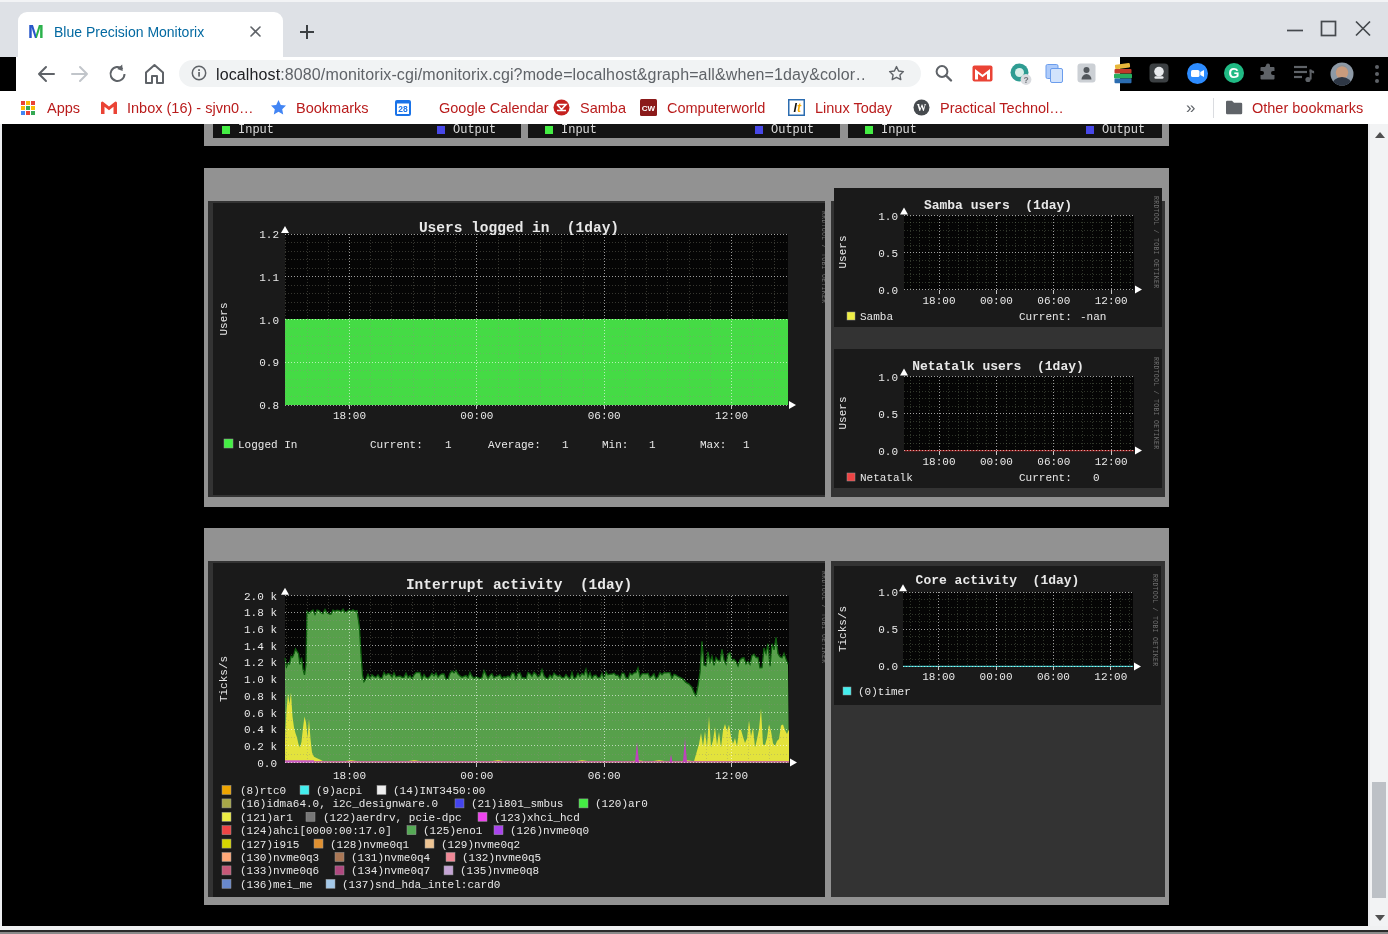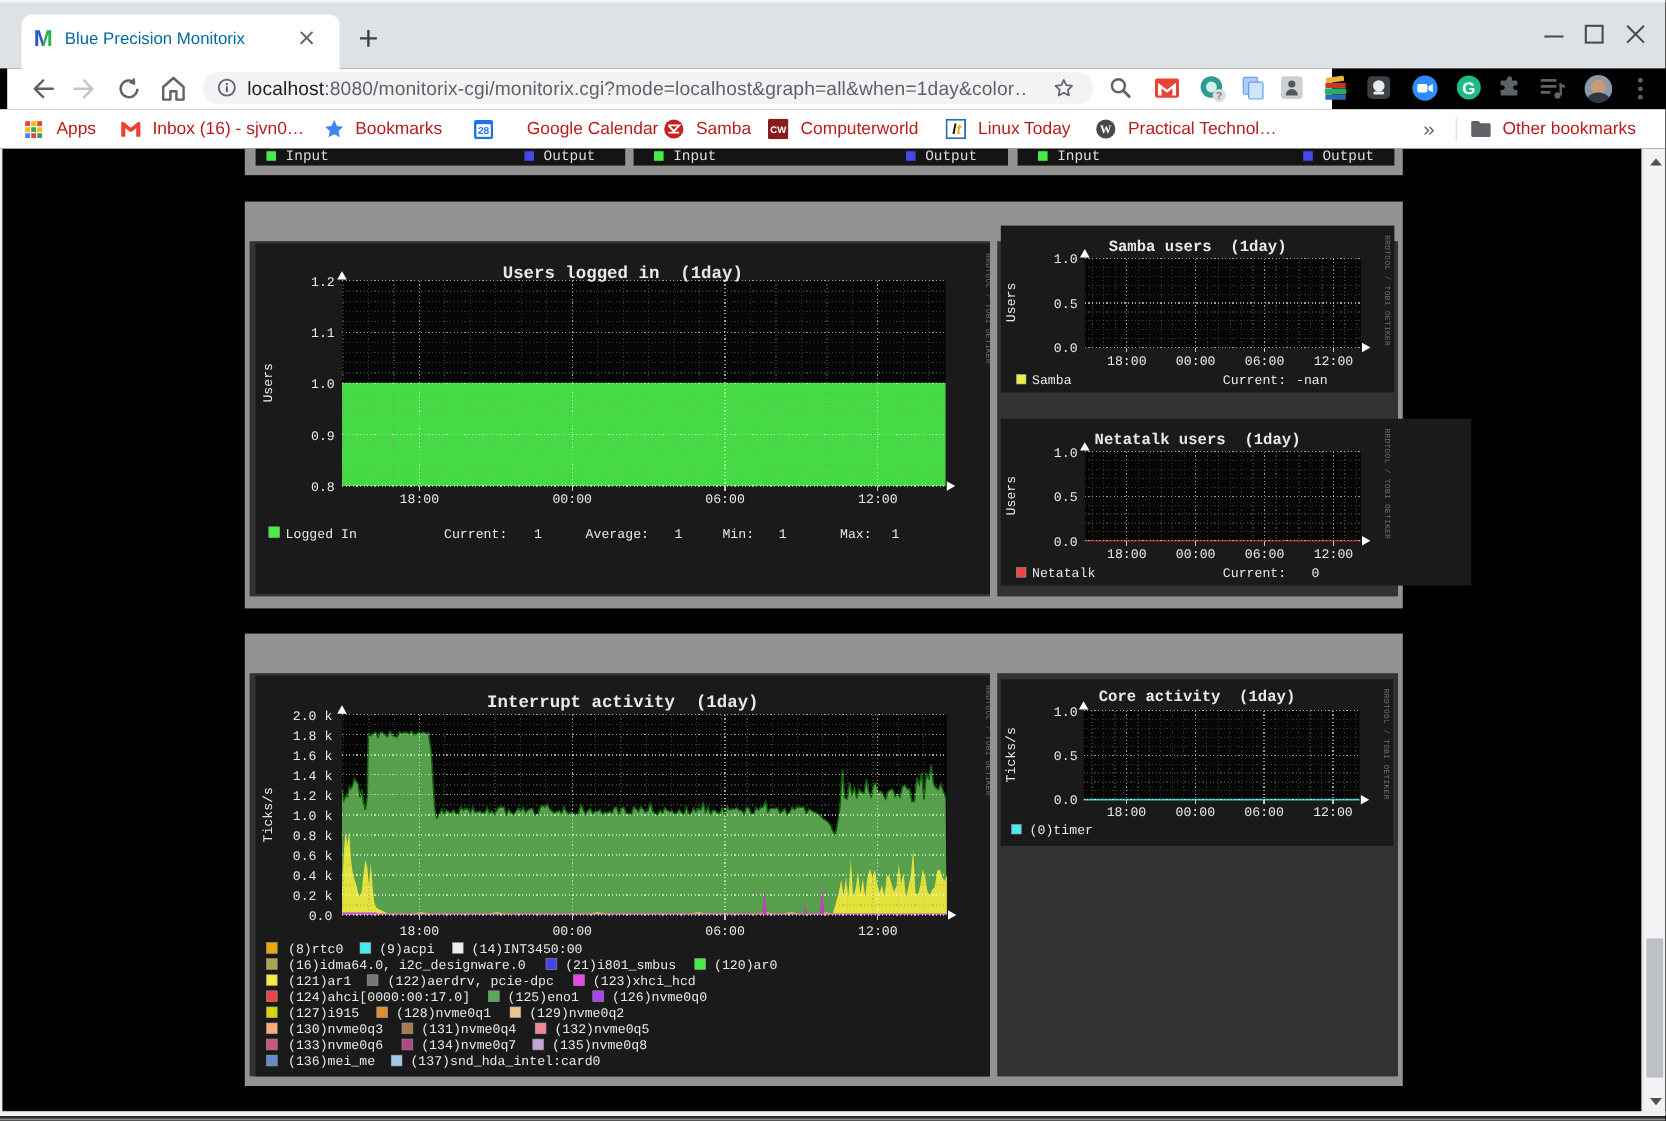--- a/index.html
+++ b/index.html
@@ -1,19 +1,19 @@
 <!DOCTYPE html>
 <html><head><meta charset="utf-8"><style>
 *{margin:0;padding:0;box-sizing:border-box}
 body{width:1388px;height:934px;overflow:hidden;background:#000;font-family:"Liberation Sans", sans-serif;position:relative}
 .abs{position:absolute}
 #tabstrip{position:absolute;left:0;top:0;width:1388px;height:57px;background:#dee1e6;border-top:2px solid #f2f3f5}
 #tab{position:absolute;left:18px;top:10px;width:265px;height:47px;background:#fff;border-radius:9px 9px 0 0}
 #tab .title{position:absolute;left:36px;top:12px;font-size:14px;color:#0369a1;white-space:nowrap}
-#toolbar{position:absolute;left:6px;top:57px;width:1104px;height:34px;background:#fff}
+#toolbar{position:absolute;left:16px;top:57px;width:1104px;height:34px;background:#fff}
 #bookmarks{position:absolute;left:0;top:91px;width:1388px;height:33px;background:#fff}
 .bm{position:absolute;top:0;height:33px;display:flex;align-items:center;font-size:14.5px;color:#b91c1c;white-space:nowrap}
 #pill{position:absolute;left:163px;top:2.5px;width:742px;height:27px;background:#f1f3f4;border-radius:13.5px}
 #urltext{position:absolute;left:37px;top:6px;font-size:16px;letter-spacing:0.12px;white-space:nowrap;color:#5f6368;max-width:650px;overflow:hidden}
 #urltext b{color:#202124;font-weight:normal}
 #content{position:absolute;left:0;top:124px;width:1388px;height:802px;background:#000}
 .frame{position:absolute;background:#929292}
 .stitle{position:absolute;background:#383838;color:#b5b32b;font-weight:bold;font-size:17px;line-height:23px;padding-left:13px;letter-spacing:0.35px}
 .scol{position:absolute;background:#333}
 .panel{position:absolute;background:#1a1a1a}
@@ -371,21 +371,21 @@
         <text x="162.4" y="116" font-size="11" fill="#E8E8E8" text-anchor="middle" font-weight="normal" font-family="Liberation Mono, monospace">00:00</text>
         <text x="219.8" y="116" font-size="11" fill="#E8E8E8" text-anchor="middle" font-weight="normal" font-family="Liberation Mono, monospace">06:00</text>
         <text x="277.2" y="116" font-size="11" fill="#E8E8E8" text-anchor="middle" font-weight="normal" font-family="Liberation Mono, monospace">12:00</text>
         <text x="0" y="0" font-size="11" fill="#E8E8E8" text-anchor="middle" font-weight="normal" font-family="Liberation Mono, monospace" transform="translate(12,64) rotate(-90)">Users</text>
         <rect x="13" y="124" width="8" height="8" fill="#EEEE44" stroke="#999" stroke-width="0.5"></rect>
         <text x="26" y="132" font-size="11" fill="#E8E8E8" text-anchor="start" font-weight="normal" font-family="Liberation Mono, monospace">Samba</text>
         <text x="185" y="132" font-size="11" fill="#E8E8E8" text-anchor="start" font-weight="normal" font-family="Liberation Mono, monospace">Current:</text>
         <text x="246" y="132" font-size="11" fill="#E8E8E8" text-anchor="start" font-weight="normal" font-family="Liberation Mono, monospace">-nan</text>
         <text x="0" y="0" font-size="6.5" fill="#6f6f6f" text-anchor="start" font-weight="normal" font-family="Liberation Mono, monospace" transform="translate(320,8) rotate(90)" letter-spacing="0.3">RRDTOOL / TOBI OETIKER</text>
       </svg></div>
-    <div class="panel" style="left:834px;top:225px;width:392px;height:139px"><svg width="328" height="139" viewBox="0 0 328 139">
+    <div class="panel" style="left:834px;top:225px;width:328px;height:139px"><svg width="328" height="139" viewBox="0 0 328 139">
         <rect x="70" y="27.5" width="230" height="74.1" fill="#050505"></rect>
         <line x1="70" y1="101.6" x2="300" y2="101.6" stroke="#9B2424" stroke-width="1.4"></line>
         <line x1="70" y1="34.9" x2="300" y2="34.9" stroke="#7d8c6e" stroke-opacity="0.36" stroke-width="1" stroke-dasharray="1,2" shape-rendering="crispEdges"></line>
         <line x1="70" y1="42.3" x2="300" y2="42.3" stroke="#7d8c6e" stroke-opacity="0.36" stroke-width="1" stroke-dasharray="1,2" shape-rendering="crispEdges"></line>
         <line x1="70" y1="49.7" x2="300" y2="49.7" stroke="#7d8c6e" stroke-opacity="0.36" stroke-width="1" stroke-dasharray="1,2" shape-rendering="crispEdges"></line>
         <line x1="70" y1="57.1" x2="300" y2="57.1" stroke="#7d8c6e" stroke-opacity="0.36" stroke-width="1" stroke-dasharray="1,2" shape-rendering="crispEdges"></line>
         <line x1="70" y1="72.0" x2="300" y2="72.0" stroke="#7d8c6e" stroke-opacity="0.36" stroke-width="1" stroke-dasharray="1,2" shape-rendering="crispEdges"></line>
         <line x1="70" y1="79.4" x2="300" y2="79.4" stroke="#7d8c6e" stroke-opacity="0.36" stroke-width="1" stroke-dasharray="1,2" shape-rendering="crispEdges"></line>
         <line x1="70" y1="86.8" x2="300" y2="86.8" stroke="#7d8c6e" stroke-opacity="0.36" stroke-width="1" stroke-dasharray="1,2" shape-rendering="crispEdges"></line>
         <line x1="70" y1="94.2" x2="300" y2="94.2" stroke="#7d8c6e" stroke-opacity="0.36" stroke-width="1" stroke-dasharray="1,2" shape-rendering="crispEdges"></line>

